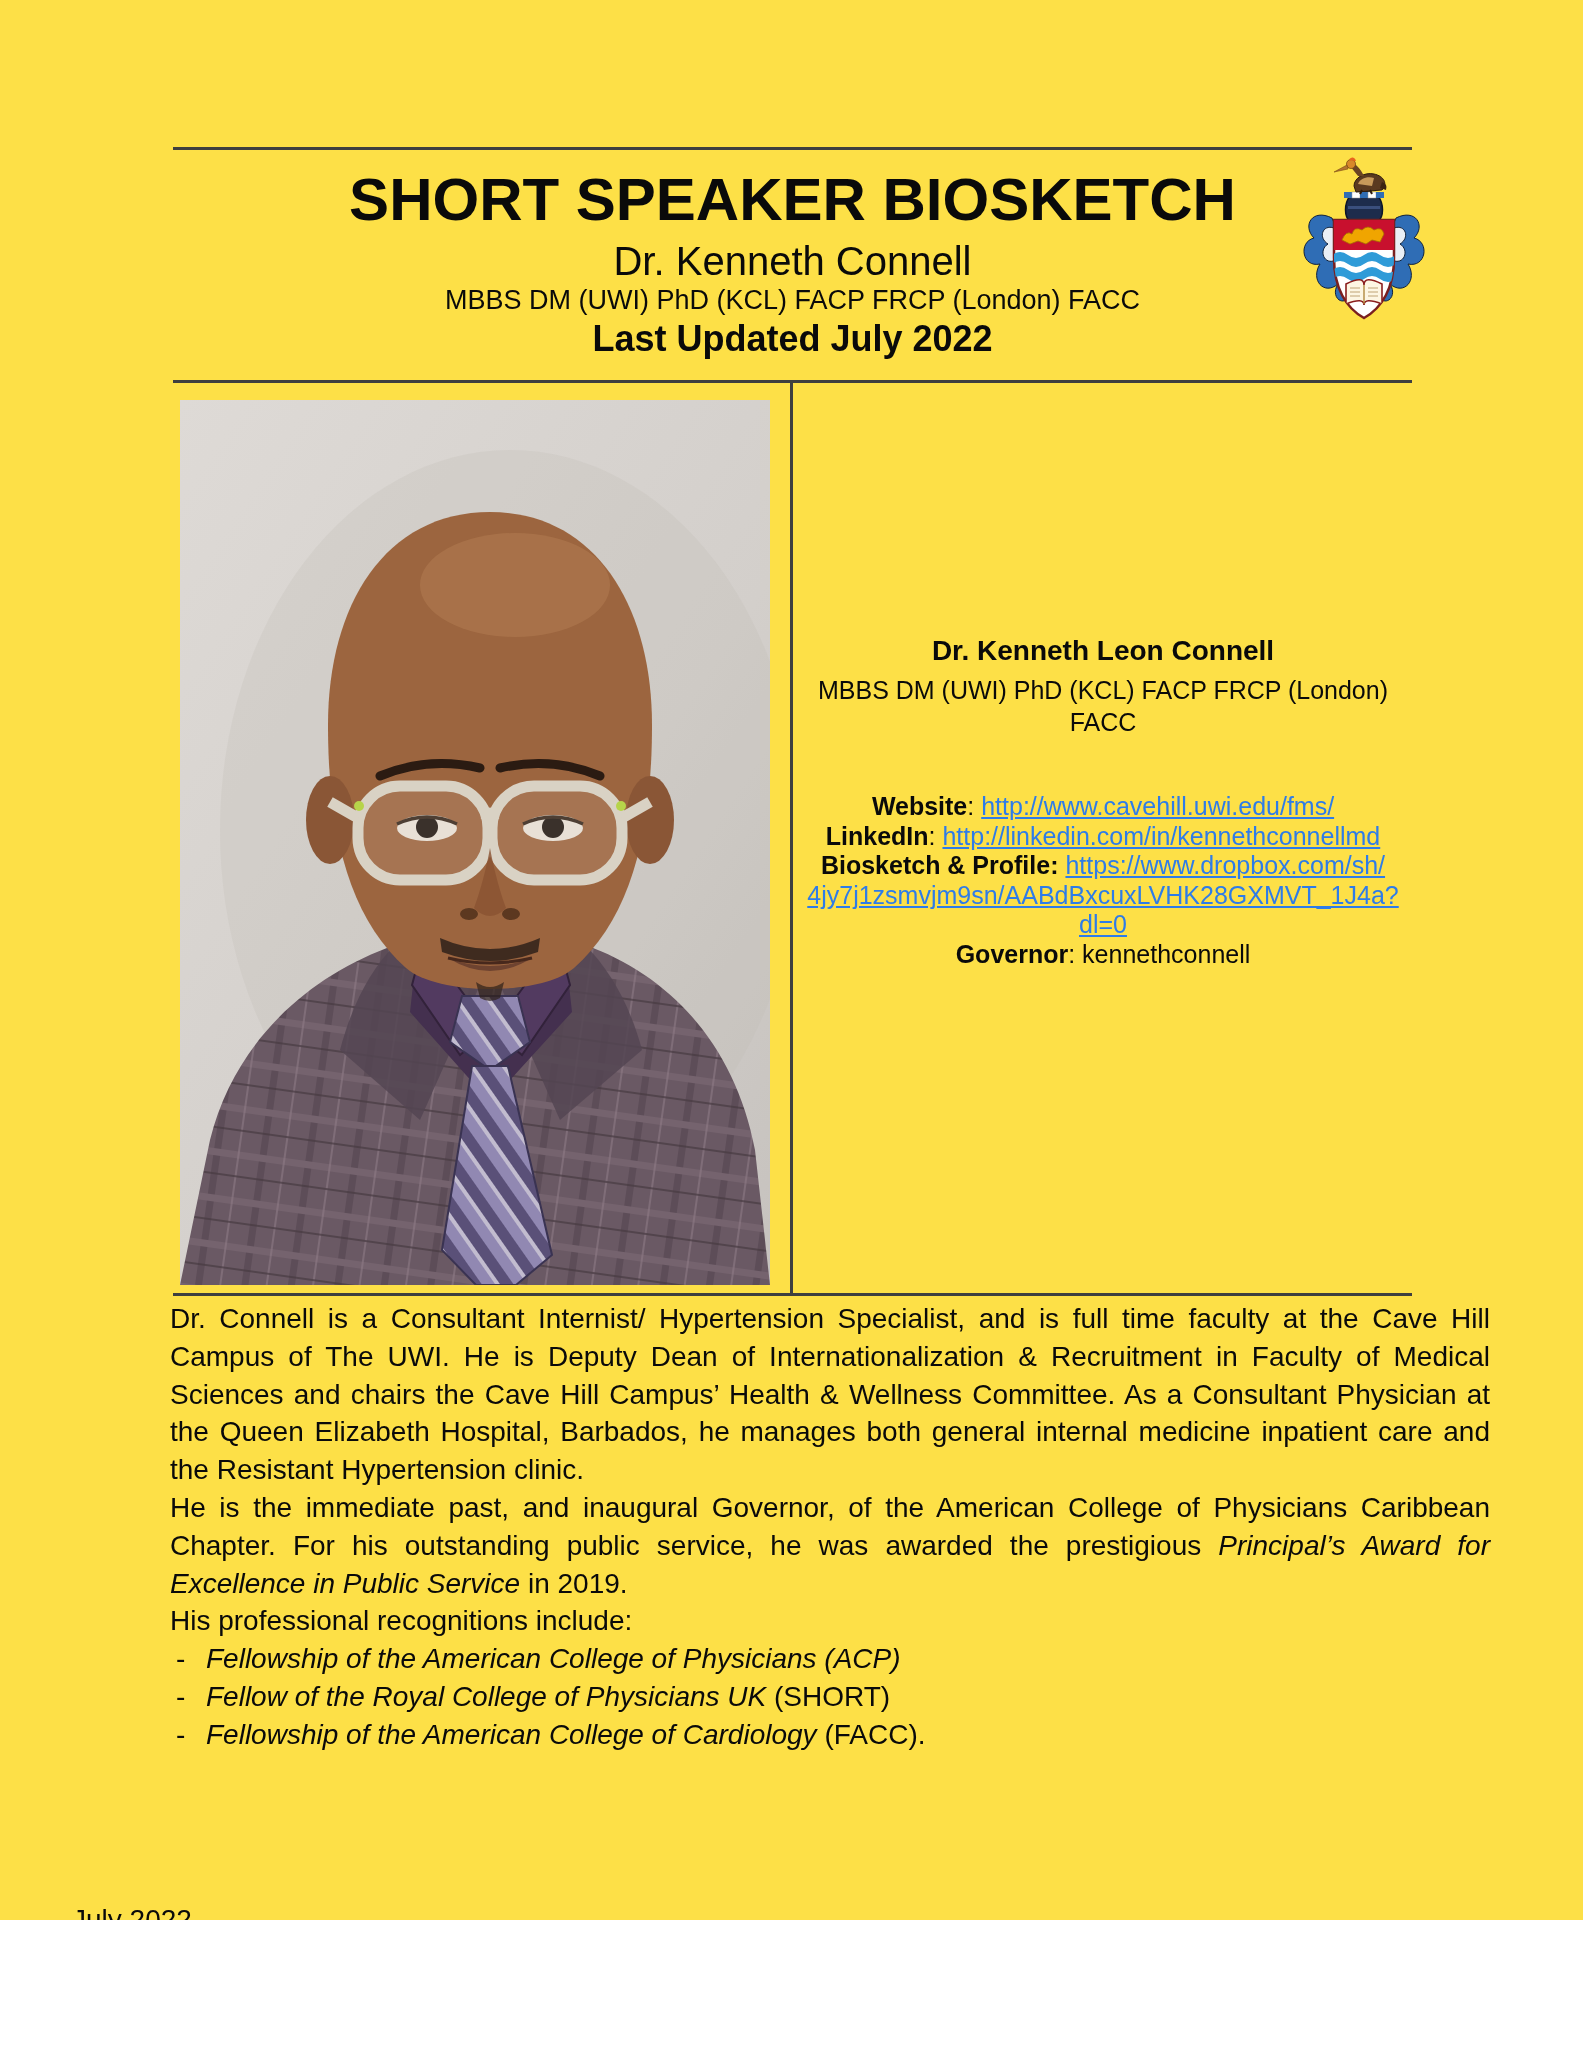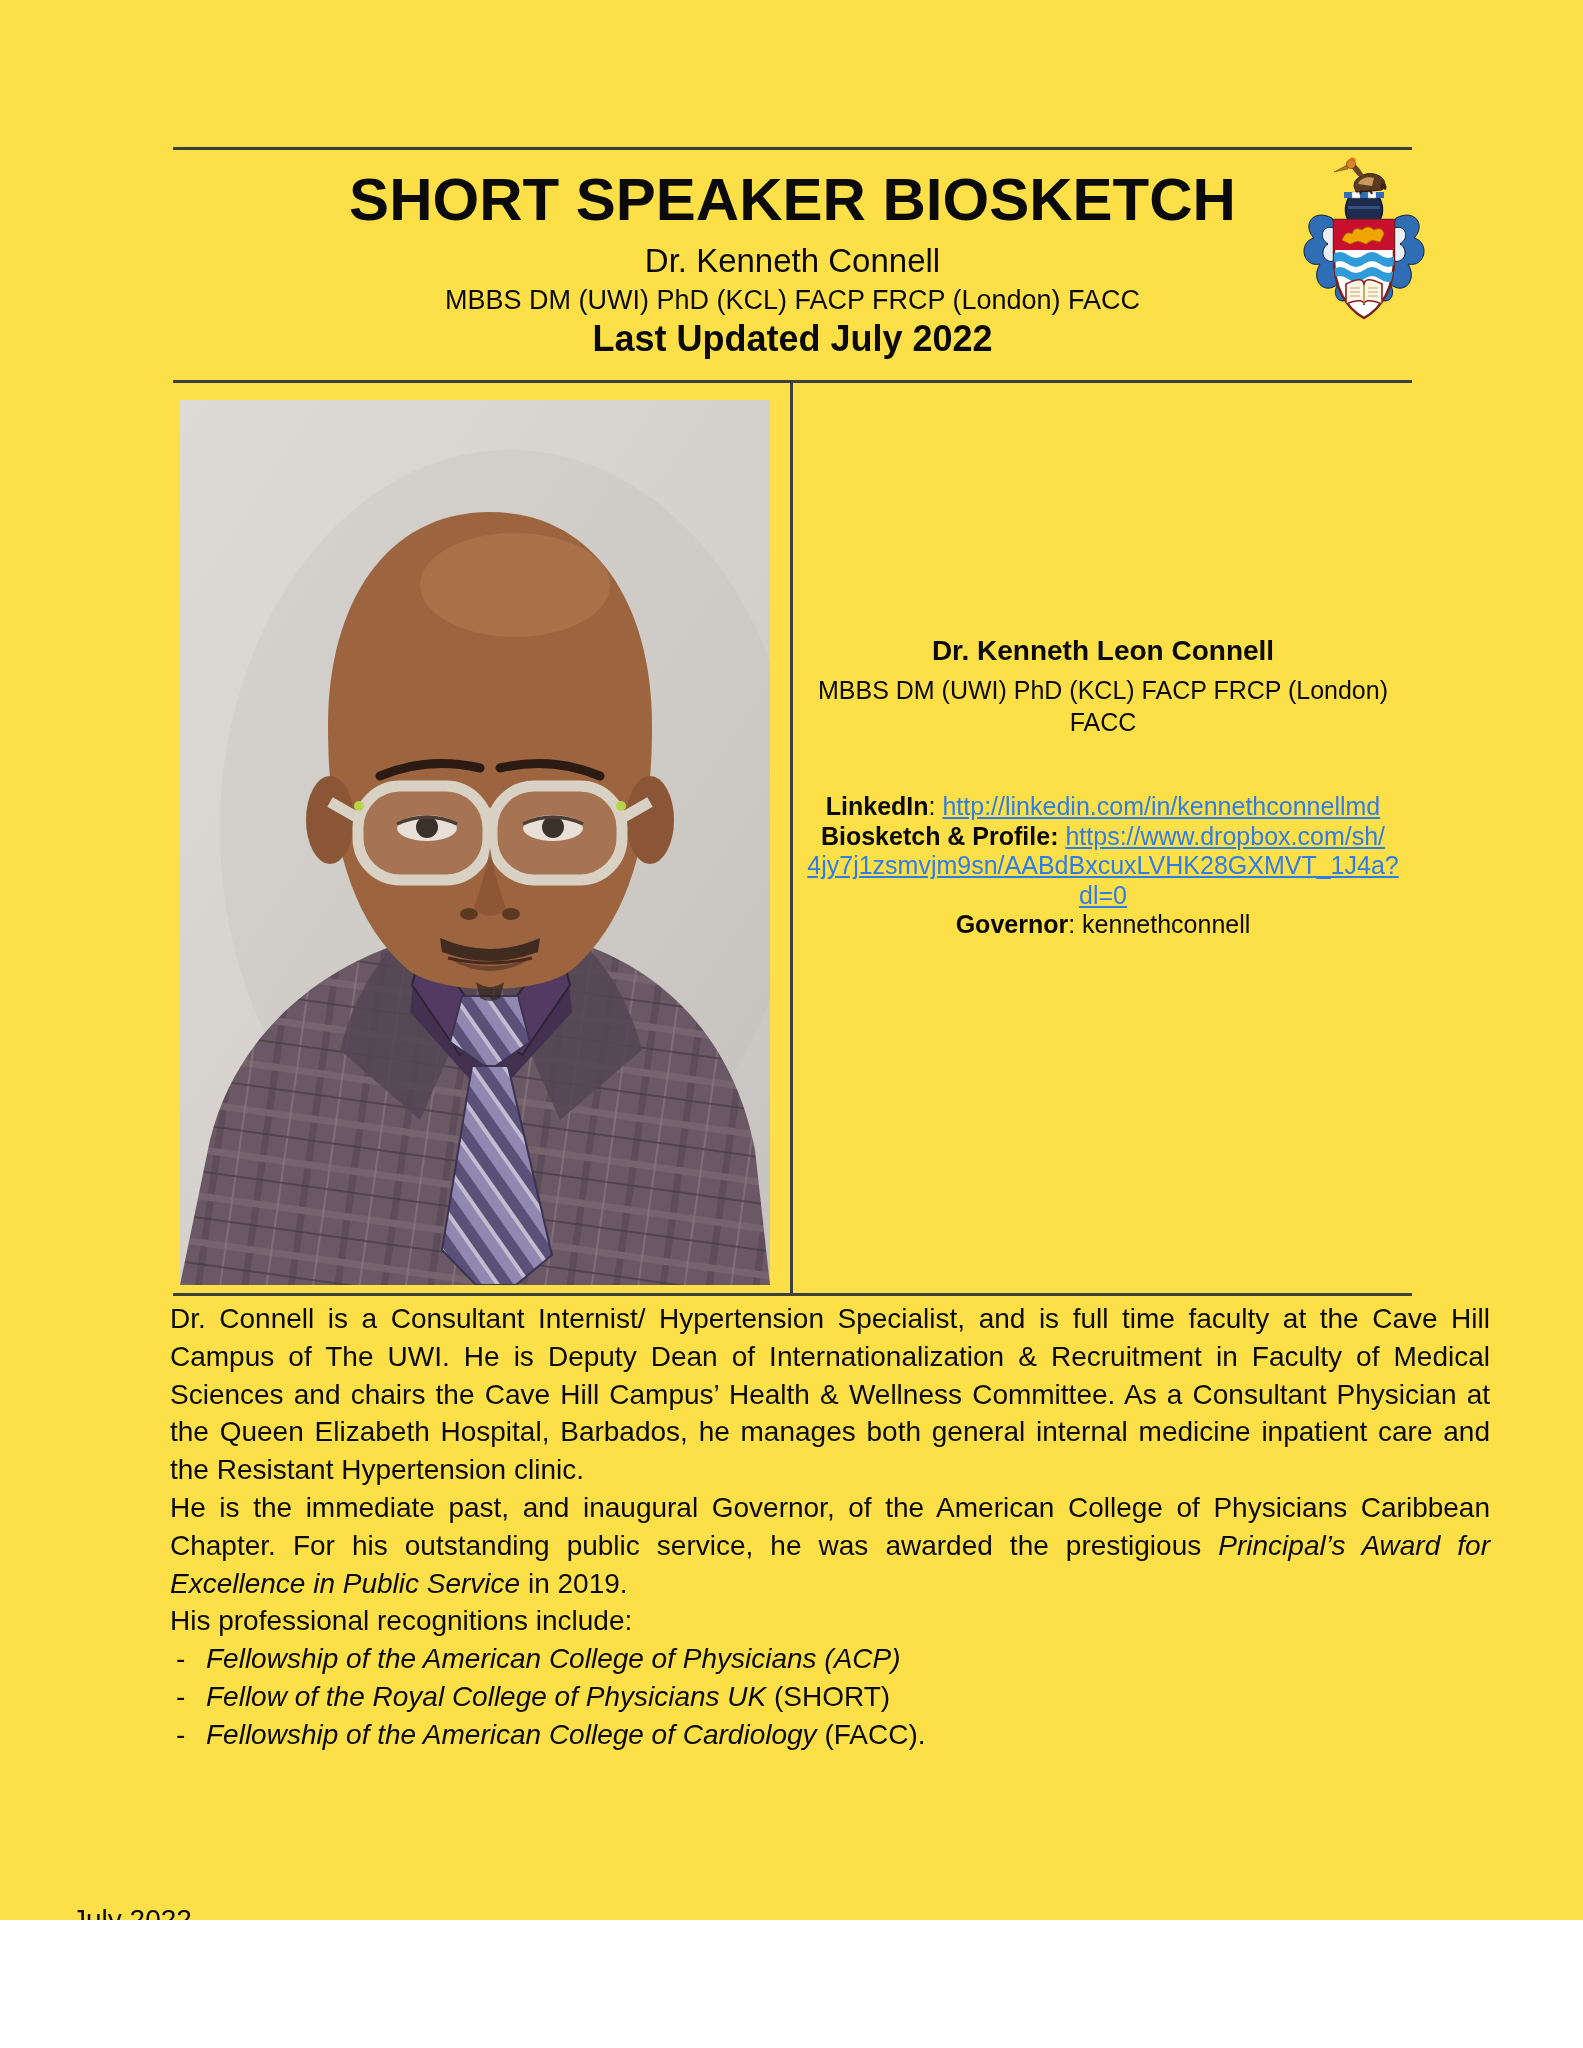--- a/index.html
+++ b/index.html
@@ -8,21 +8,21 @@
     font-family:"Liberation Sans", sans-serif; color:#0a0a0a; overflow:hidden;
   }
   .rule { position:absolute; left:173px; width:1239px; height:3px; background:#3f3f3f; }
   .rule-top { top:147px; }
   .rule-mid { top:380px; }
   .rule-bottom { top:1293px; }
   .vdivider { position:absolute; left:790px; top:383px; width:3px; height:910px; background:#3f3f3f; }
 
   .header-block { position:absolute; left:173px; top:162px; width:1239px; text-align:center; }
   .doc-title { font-size:60px; font-weight:bold; line-height:76px; letter-spacing:0px; }
-  .doc-subname { font-size:33px; line-height:46px; }
+  .doc-subname { font-size:40px; line-height:46px; }
   .doc-creds { font-size:27px; line-height:33px; }
   .doc-updated { font-size:36px; font-weight:bold; line-height:44px; }
 
   .crest { position:absolute; left:1294px; top:156px; width:140px; height:180px; }
 
   .photo { position:absolute; left:180px; top:400px; width:590px; height:885px; }
 
   .profile-cell { position:absolute; left:797px; top:628px; width:612px; text-align:center; }
   .profile-name { font-size:28px; font-weight:bold; line-height:46px; }
   .profile-creds { font-size:25px; line-height:32px; }
@@ -186,20 +186,21 @@
       <path d="M268,558 q42,10 84,0" stroke="#47281c" stroke-width="3" fill="none"></path>
       <path d="M296,582 q14,10 28,0 l-4,16 q-10,6 -20,0 Z" fill="#2f211a" opacity="0.7"></path>
       <ellipse cx="310" cy="470" rx="120" ry="90" fill="#000000" opacity="0"></ellipse>
     </svg>
   </div>
 
   <div class="profile-cell">
     <div class="profile-name">Dr. Kenneth Leon Connell</div>
     <div class="profile-creds">MBBS DM (UWI) PhD (KCL) FACP FRCP (London) FACC</div>
     <div class="profile-links">
+      <div><span class="lbl">Website</span><span class="sep">: </span><a class="lnk">http://www.cavehill.uwi.edu/fms/</a></div>
       <div><span class="lbl">LinkedIn</span><span class="sep">: </span><a class="lnk">http://linkedin.com/in/kennethconnellmd</a></div>
       <div><span class="lbl">Biosketch &amp; Profile:</span><span class="sep"> </span><a class="lnk">https://www.dropbox.com/sh/</a></div>
       <div><a class="lnk">4jy7j1zsmvjm9sn/AABdBxcuxLVHK28GXMVT_1J4a?dl=0</a></div>
       <div><span class="lbl">Governor</span><span class="sep">: </span><span>kennethconnell</span></div>
     </div>
   </div>
 
   <div class="rule rule-bottom"></div>
 
   <div class="bio">

